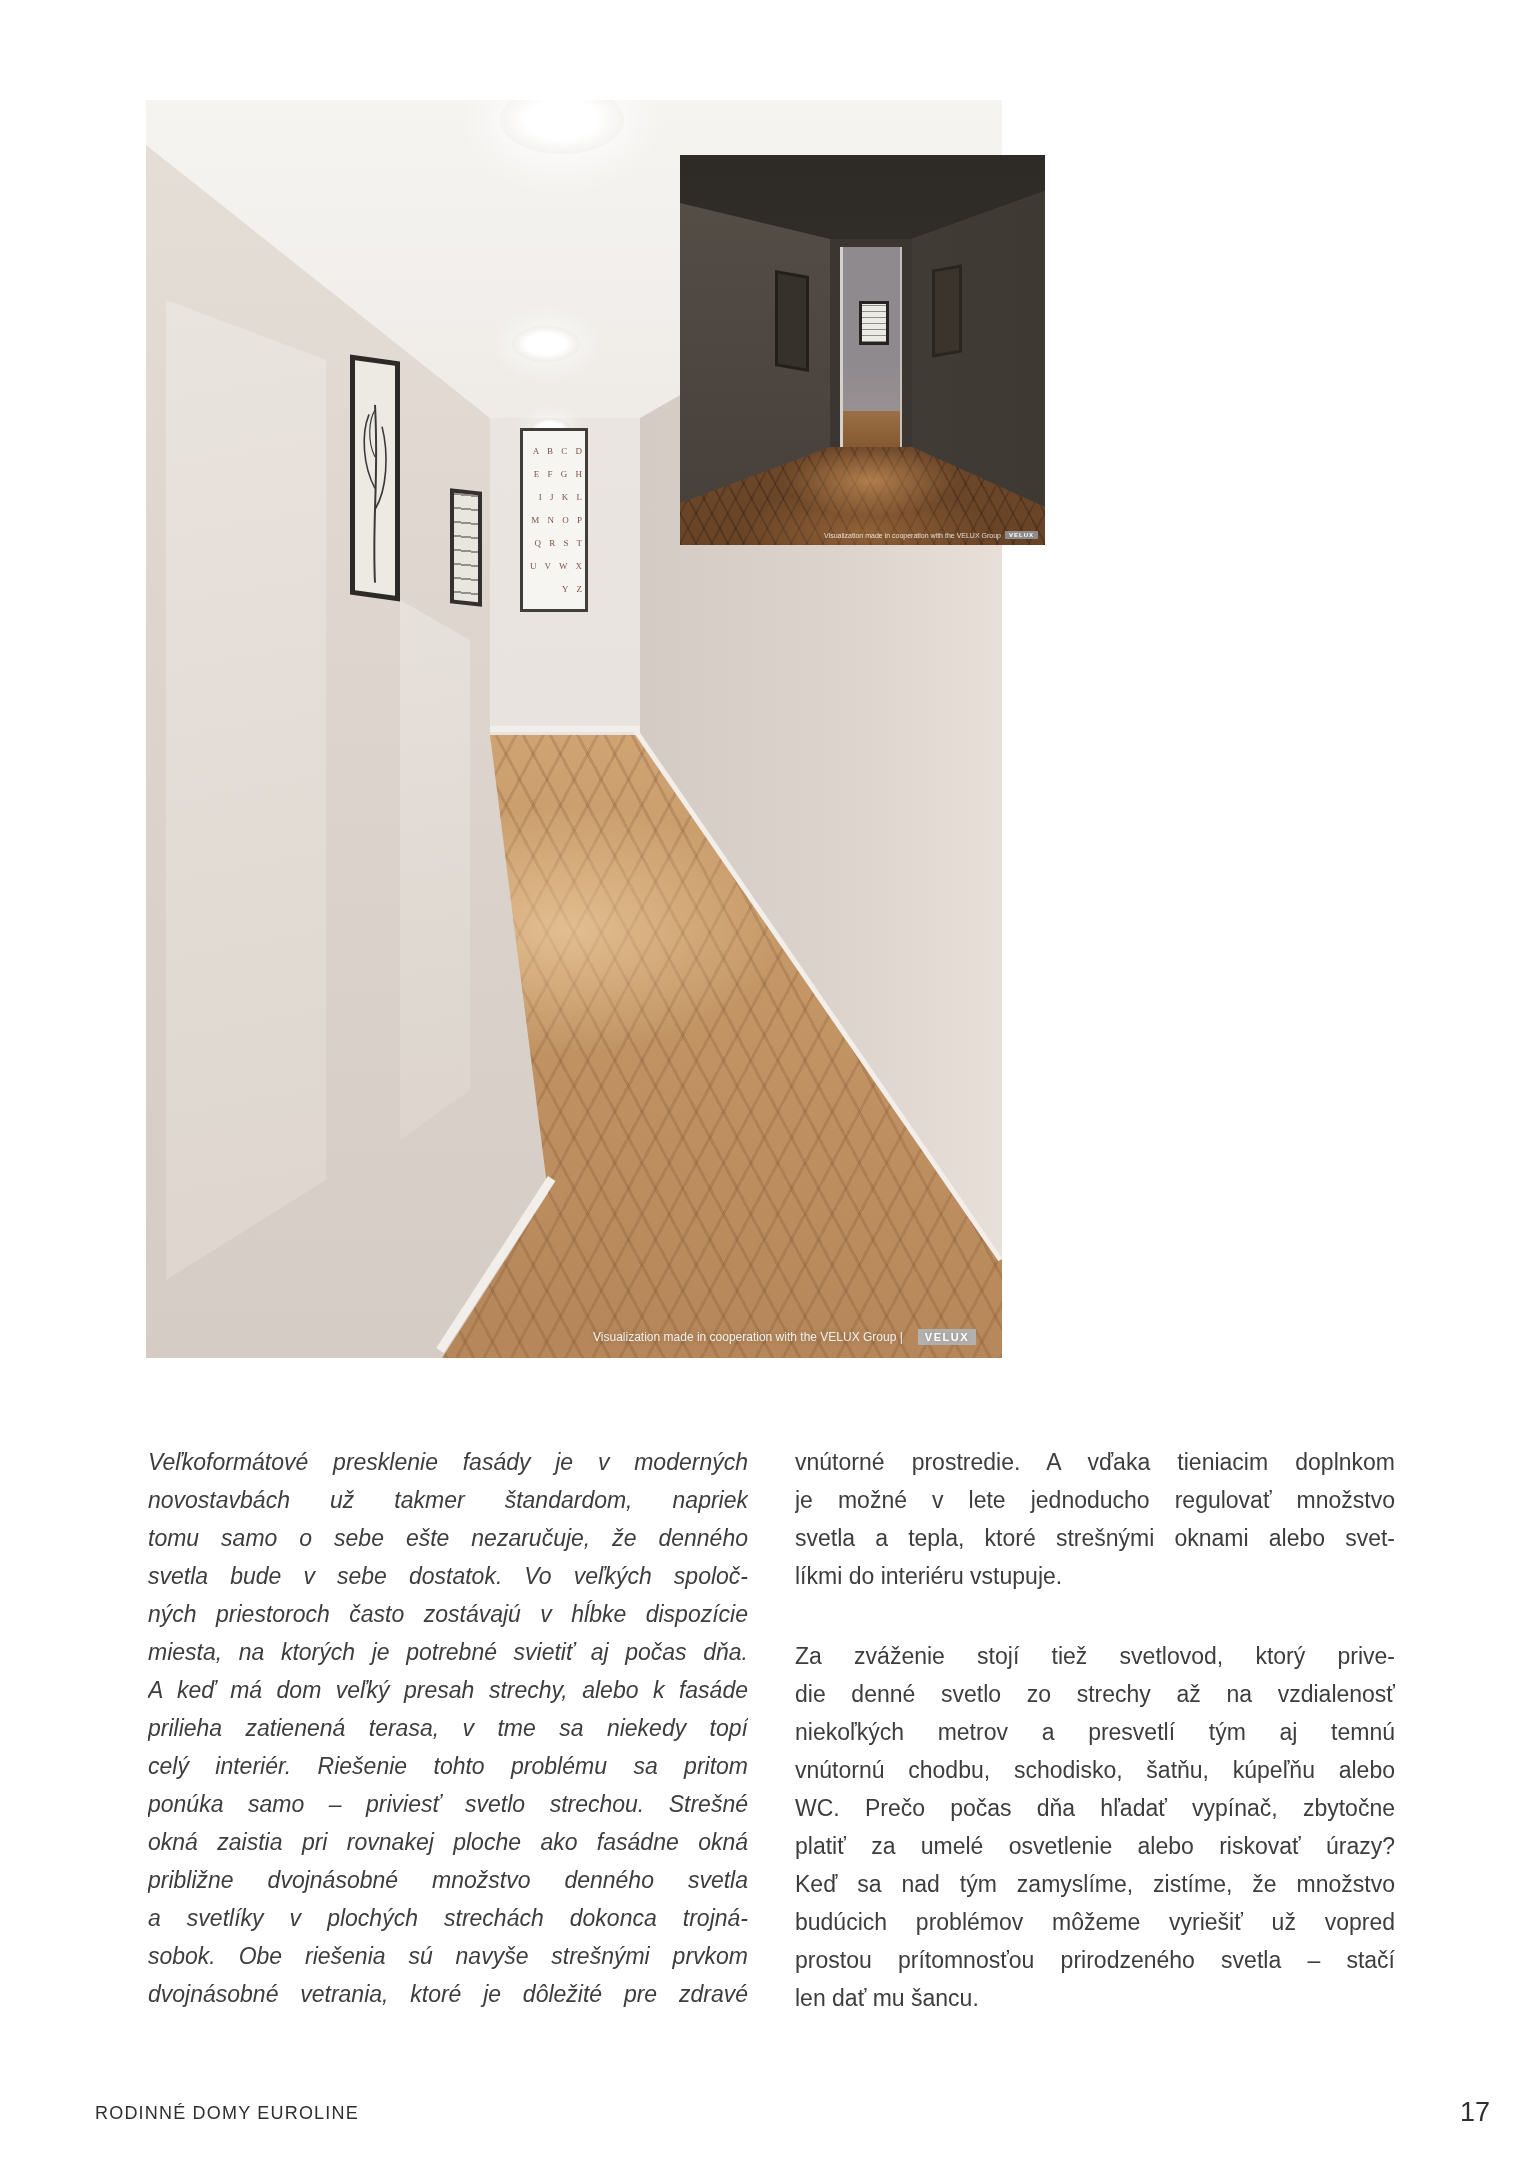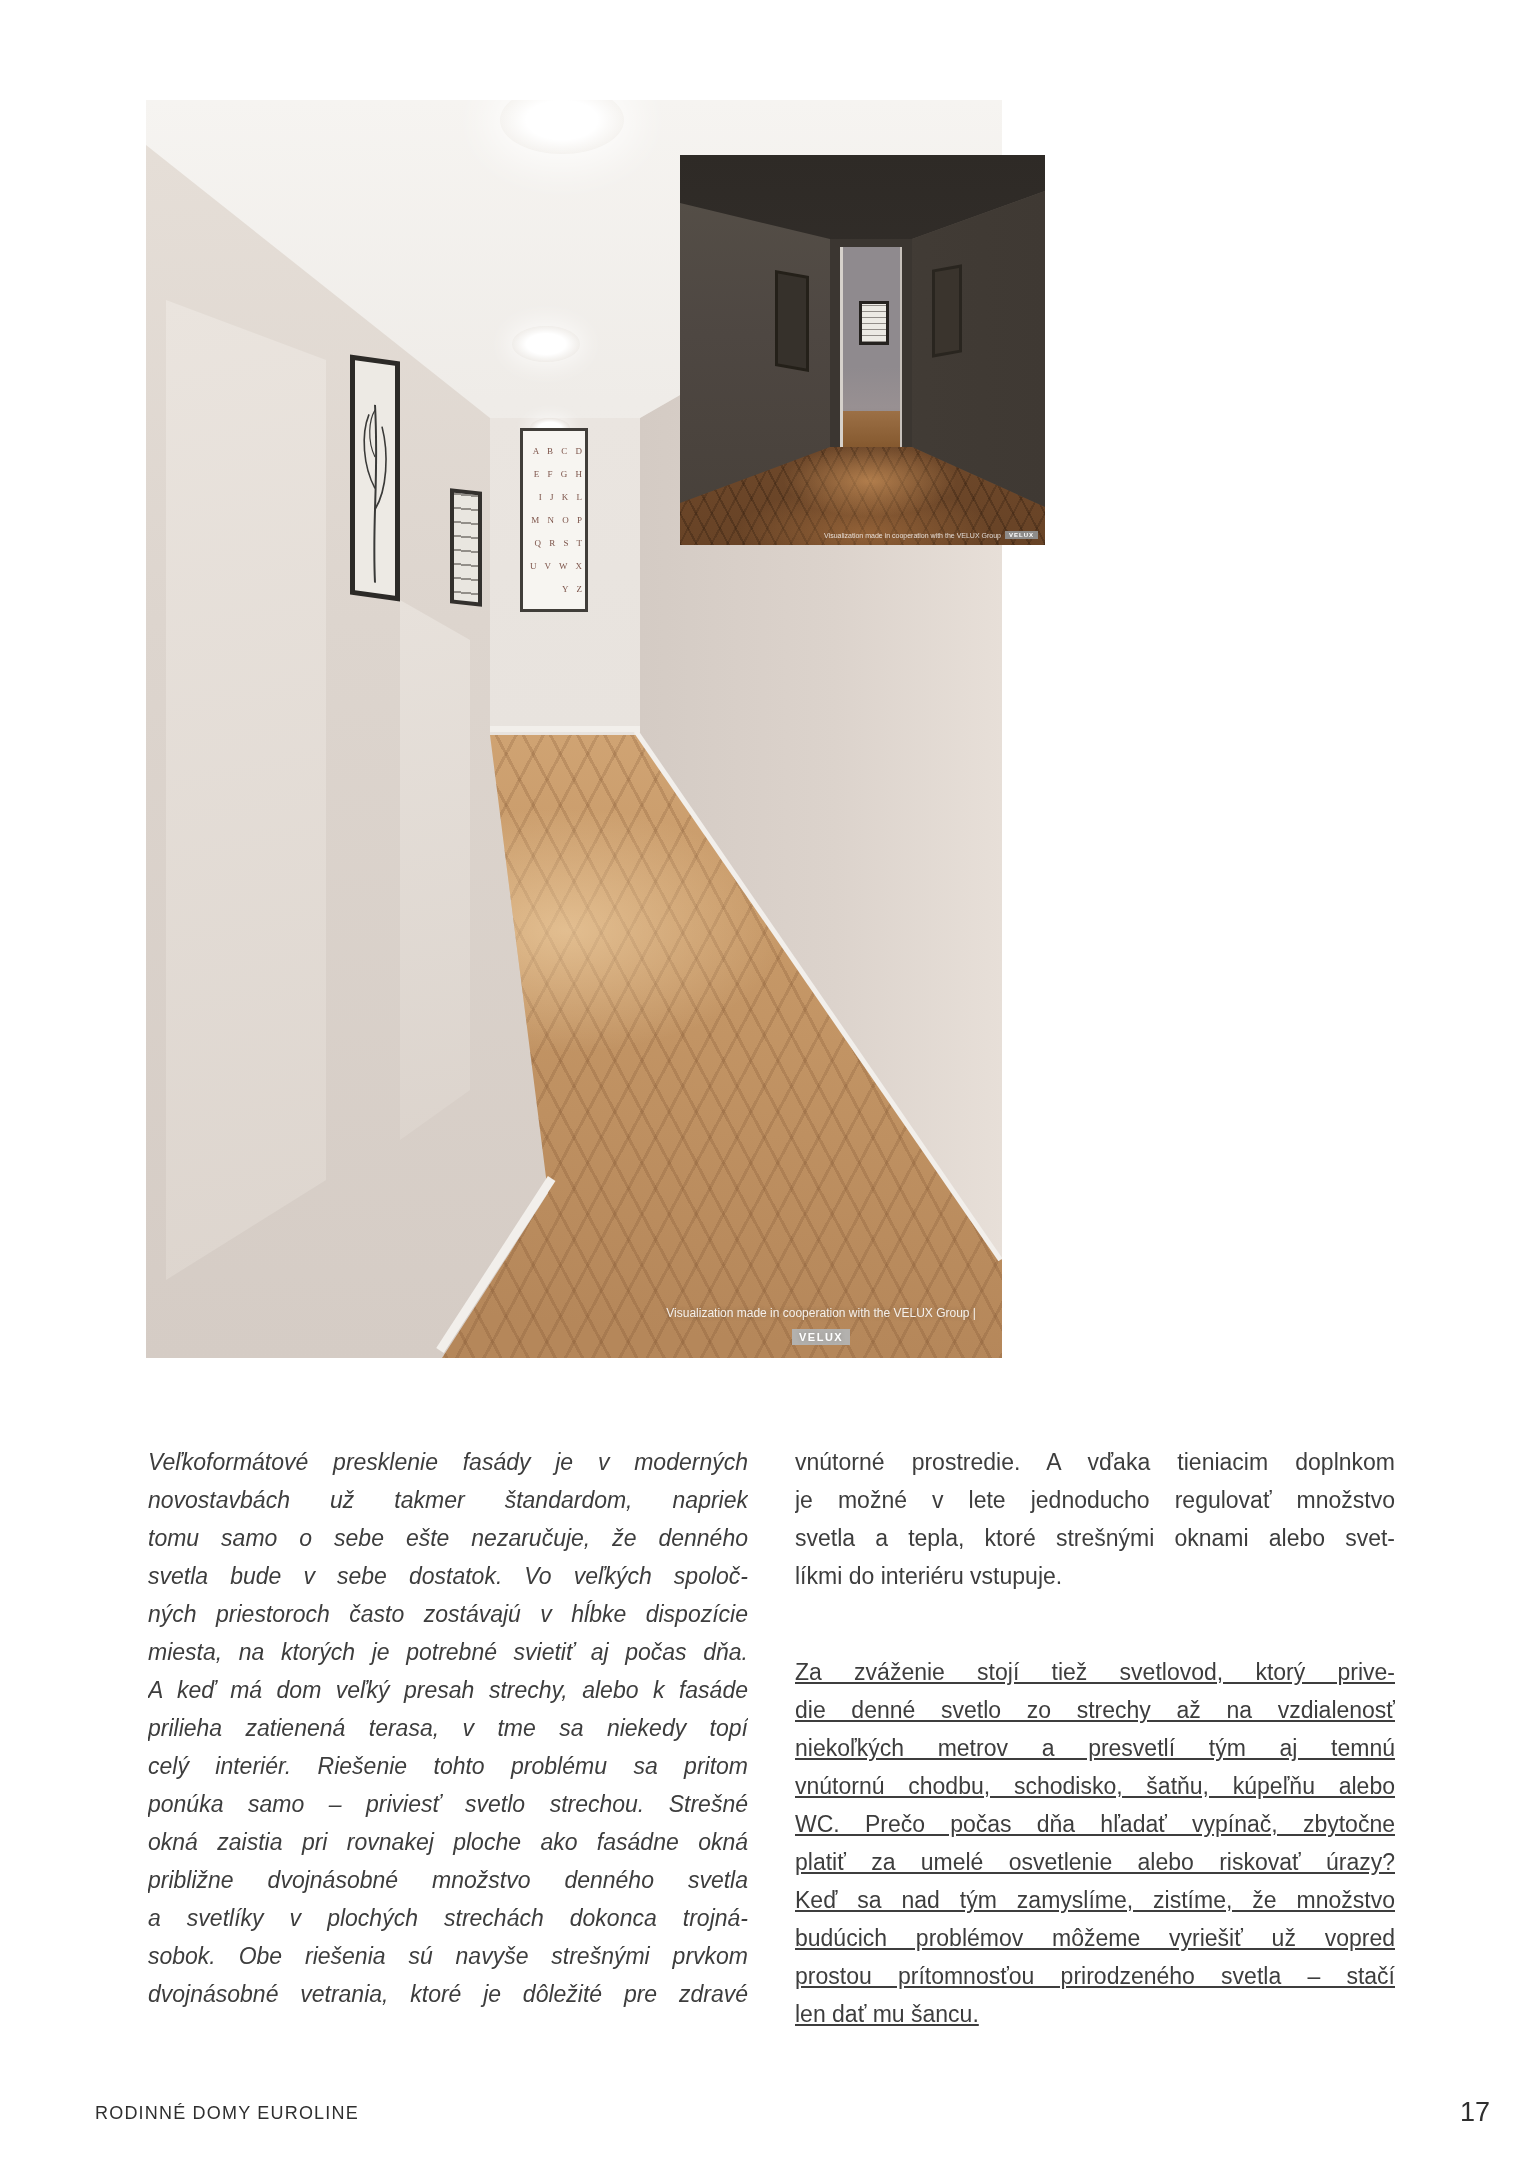--- a/index.html
+++ b/index.html
@@ -42,22 +42,22 @@
   .skirtF{left:344px;top:626px;width:150px;height:6px;}
   .light{position:absolute;border-radius:50%;
          background:radial-gradient(closest-side,#ffffff 58%,rgba(255,255,255,.55) 76%,rgba(255,255,255,0) 100%);}
   .light1{left:354px;top:-14px;width:124px;height:68px;box-shadow:0 0 42px 14px rgba(255,255,255,.75);}
   .light2{left:366px;top:226px;width:68px;height:36px;box-shadow:0 0 22px 6px rgba(255,255,255,.6);}
   .light3{left:384px;top:318px;width:40px;height:20px;box-shadow:0 0 14px 4px rgba(255,255,255,.5);}
   .poster{position:absolute;left:374px;top:328px;width:68px;height:184px;background:#f7f5f1;
           border:3px solid #413e3a;box-sizing:border-box;padding-top:9px;}
   .pline{text-align:right;font-family:"Liberation Serif",serif;font-size:9px;line-height:23px;
          letter-spacing:3px;color:#7d544a;}
-  .hero-caption{position:absolute;right:26px;bottom:13px;display:flex;align-items:center;gap:9px;
-          font-size:12px;color:rgba(255,255,255,.88);text-shadow:0 0 4px rgba(90,80,70,.35);flex-direction:column;}
+  .hero-caption{position:absolute;right:26px;bottom:13px;display:flex;align-items:center;gap:15px;
+          font-size:12px;color:rgba(255,255,255,.88);text-shadow:0 0 4px rgba(90,80,70,.35);}
   .velux-badge{display:inline-block;background:#b3b1ae;color:#ffffff;font-weight:bold;
           font-size:11px;letter-spacing:1.5px;padding:2px 7px;}
 
   
   .inset{position:absolute;left:680px;top:155px;width:365px;height:390px;overflow:hidden;
          background:linear-gradient(180deg,#565048 0,#4e4742 180px,#474039 390px);}
   .inset .ilayer{position:absolute;left:0;top:0;width:365px;height:390px;}
   .iceil{background:linear-gradient(180deg,#2e2a26,#393430);
          clip-path:polygon(0 0,365px 0,365px 36px,232px 84px,150px 84px,0 48px);}
   .irwall{background:linear-gradient(90deg,#453f39,#3f3933);
@@ -90,21 +90,21 @@
         font-size:6px;letter-spacing:1px;padding:1px 4px;}
 
   
   .article{position:absolute;left:0;top:1443px;width:100%;color:#3d3d3d;}
   .col{position:absolute;top:0;width:600px;font-size:23px;line-height:38px;font-weight:400;}
   .col-left{left:148px;font-style:italic;}
   .col-right{left:795px;}
   .tline{text-align:justify;text-align-last:justify;height:38px;overflow:hidden;}
   .tline-last{text-align-last:left;}
   .justify-all .tline-last{text-align-last:justify;}
-  .para2{margin-top:58px;text-decoration:underline;}
+  .para2{margin-top:42px;}
 
   
   .footer-brand{position:absolute;left:95px;top:2103px;font-size:18px;letter-spacing:1.2px;color:#2f2f2f;}
   .page-number{position:absolute;right:38px;top:2097px;font-size:27px;color:#2f2f2f;}
 </style>
 </head>
 <body>
 
 <div class="page">
 

